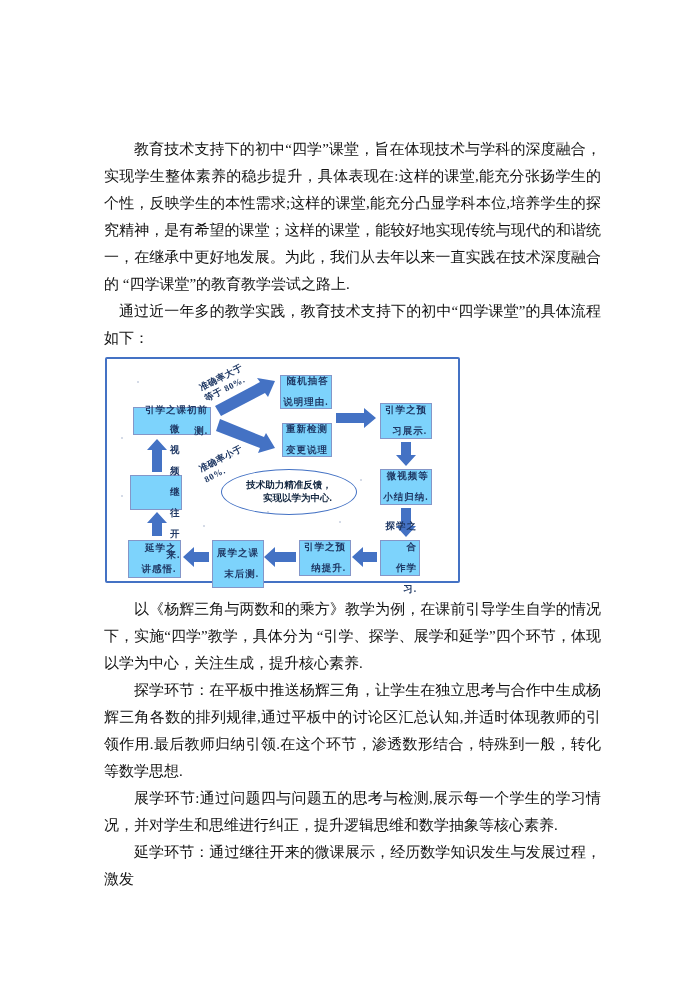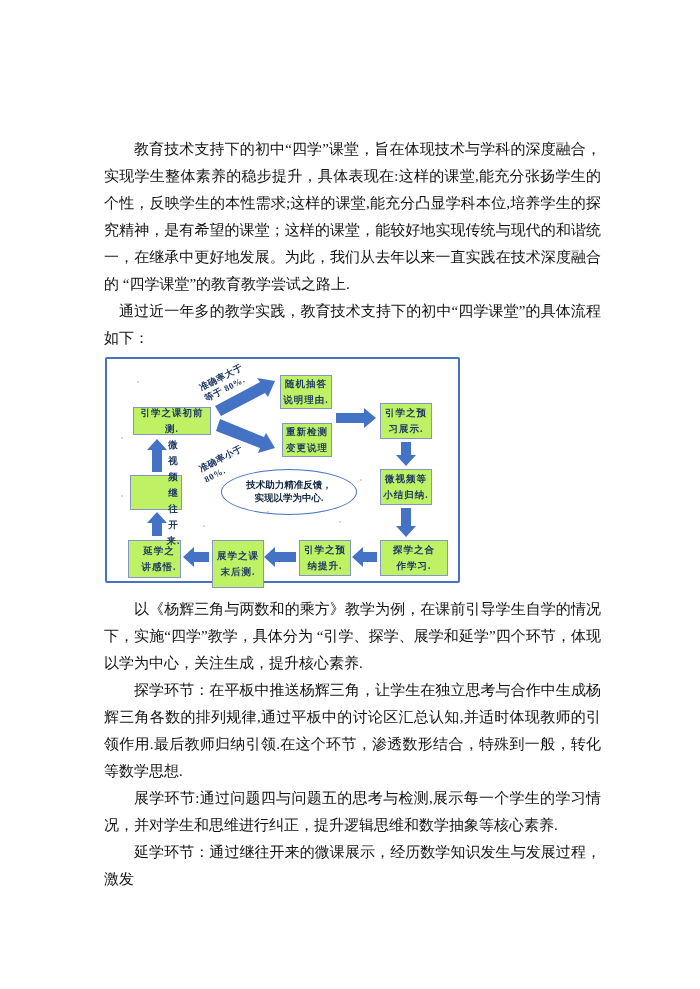--- a/index.html
+++ b/index.html
@@ -19,36 +19,36 @@
   
   .figure{
     position:relative;width:351px;height:222px;
     margin:5px 0 13px 1px;
     border:2.5px solid #4472c4;border-radius:2px;
     background:#ffffff;box-sizing:content-box;
   }
   .figure svg{position:absolute;left:0;top:0;}
   .bx{
     position:absolute;display:flex;align-items:center;justify-content:center;
-    background:#bef264;border:1px solid #8496c8;
-    color:#1f3864;font-weight:bold;font-size:9.5px;line-height:16px;
-    text-align:center;white-space:pre-line;letter-spacing:1px;
+    background:#7dd3fc;border:1px solid #8496c8;
+    color:#1f3864;font-weight:bold;font-size:9.5px;line-height:21px;
+    text-align:right;white-space:pre-line;letter-spacing:1px;
     box-sizing:border-box;padding:1px 2px;
   }
   .alabel{
     position:absolute;color:#1f3864;font-weight:bold;font-size:9px;
     line-height:12px;white-space:pre-line;transform:rotate(-27deg);
     transform-origin:center;letter-spacing:0.5px;text-align:left;
   }
   .ellipse{
     position:absolute;left:114px;top:110px;width:136px;height:46px;
     border:1.3px solid #4472c4;border-radius:50%;
     display:flex;align-items:center;justify-content:center;
     color:#10243e;font-weight:bold;font-size:9.5px;line-height:13px;
-    white-space:pre-line;text-align:center;box-sizing:border-box;
+    white-space:pre-line;text-align:right;box-sizing:border-box;
   }
   .speck{position:absolute;width:2px;height:2px;background:#9aa7c4;opacity:.55;border-radius:50%;}
 </style>
 </head>
 <body>
 
 <div class="page">
   <div class="content">
 
     <p>教育技术支持下的初中“四学”课堂，旨在体现技术与学科的深度融合，实现学生整体素养的稳步提升，具体表现在:这样的课堂,能充分张扬学生的个性，反映学生的本性需求;这样的课堂,能充分凸显学科本位,培养学生的探究精神，是有希望的课堂；这样的课堂，能较好地实现传统与现代的和谐统一，在继承中更好地发展。为此，我们从去年以来一直实践在技术深度融合的 “四学课堂”的教育教学尝试之路上.</p>
@@ -72,21 +72,21 @@
 
       <div class="bx" style="left:26px;top:48px;width:78px;height:28px;">引学之课初前测.</div>
       <div class="bx" style="left:173px;top:16px;width:52px;height:34px;">随机抽答
 说明理由.</div>
       <div class="bx" style="left:175px;top:64px;width:50px;height:34px;">重新检测
 变更说理</div>
       <div class="bx" style="left:273px;top:44px;width:52px;height:36px;">引学之预
 习展示.</div>
       <div class="bx" style="left:273px;top:110px;width:52px;height:36px;">微视频等
 小结归纳.</div>
-      <div class="bx" style="left:273px;top:181px;width:68px;height:36px;">探学之合
+      <div class="bx" style="left:273px;top:181px;width:40px;height:36px;">探学之合
 作学习.</div>
       <div class="bx" style="left:192px;top:181px;width:52px;height:36px;">引学之预
 纳提升.</div>
       <div class="bx" style="left:105px;top:181px;width:52px;height:48px;">展学之课
 末后测.</div>
       <div class="bx" style="left:21px;top:181px;width:53px;height:38px;padding-left:11px;">延学之
 讲感悟.</div>
       <div class="bx" style="left:23px;top:116px;width:52px;height:35px;padding-left:37px;">微视频继
 往开来.</div>
 

